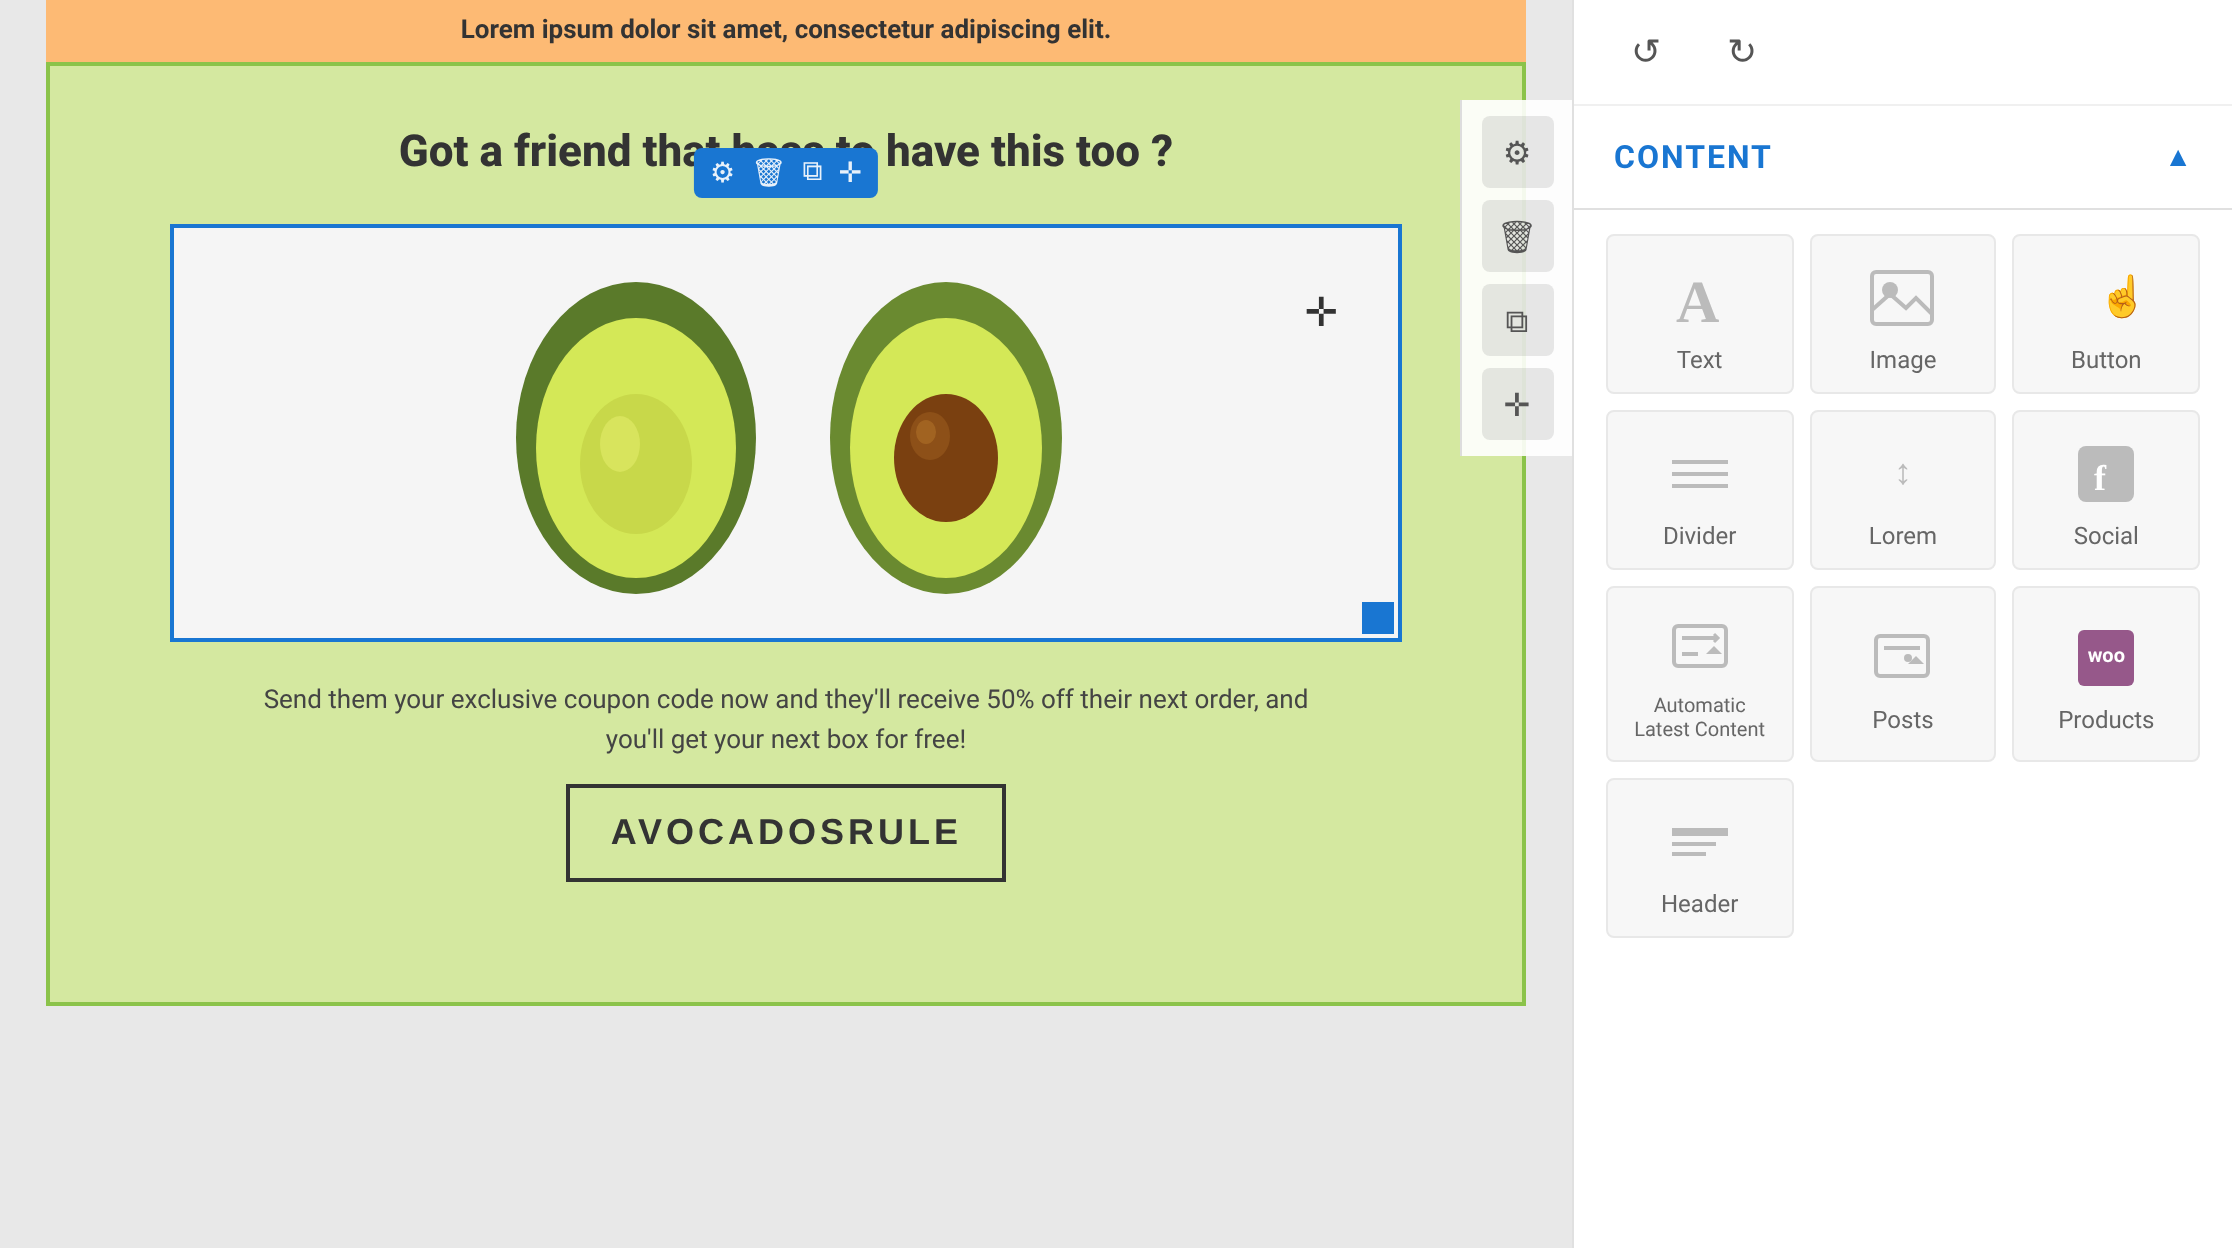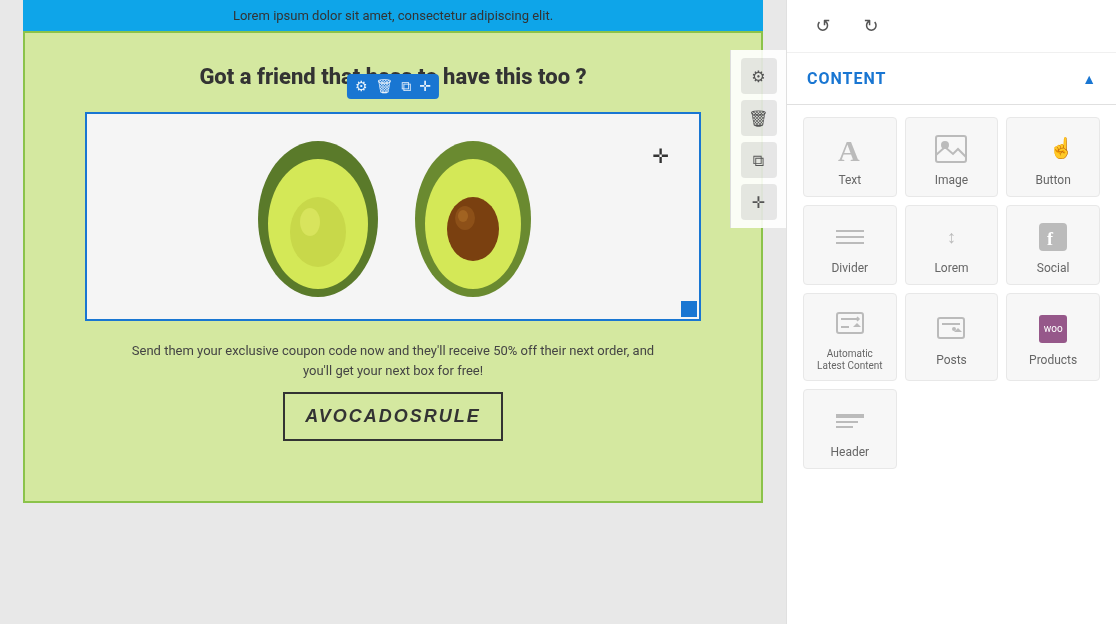--- a/index.html
+++ b/index.html
@@ -26,27 +26,27 @@
 
     .email-wrapper {
       width: 740px;
       background: #d4e8a0;
       position: relative;
       margin-top: 0;
     }
 
     
     .email-top-bar {
-      background: #0ea5e9;
+      background: #fdba74;
       width: 100%;
       padding: 8px 16px;
       text-align: center;
       font-size: 13px;
       color: #333;
-      font-weight: 400;
+      font-weight: 700;
     }
 
     
     .email-content {
       background: #d4e8a0;
       padding: 30px 60px 20px;
       position: relative;
       border: 2px solid #8bc34a;
     }
 
@@ -140,23 +140,22 @@
       display: block;
       width: 220px;
       margin: 10px auto 20px;
       border: 2px solid #333;
       background: transparent;
       padding: 12px 20px;
       font-size: 18px;
       font-weight: 800;
       letter-spacing: 2px;
       color: #333;
-      text-align: center;
+      text-align: right;
       cursor: pointer;
-      font-style: italic;
     }
 
     
     .float-toolbar {
       position: absolute;
       right: 0;
       top: 50px;
       width: 56px;
       background: rgba(255,255,255,0.9);
       display: flex;
@@ -298,21 +297,21 @@
     .icon-products-woo {
       width: 28px;
       height: 28px;
       background: #96588a;
       border-radius: 3px;
       display: flex;
       align-items: center;
       justify-content: center;
       color: white;
       font-size: 10px;
-      font-weight: normal;
+      font-weight: bold;
     }
     .icon-header {
       display: flex;
       flex-direction: column;
       gap: 3px;
       width: 28px;
     }
     .icon-header span:first-child { display: block; width: 100%; height: 4px; background: #bbb; }
     .icon-header span:nth-child(2) { display: block; width: 80%; height: 2px; background: #bbb; }
     .icon-header span:nth-child(3) { display: block; width: 60%; height: 2px; background: #bbb; }

